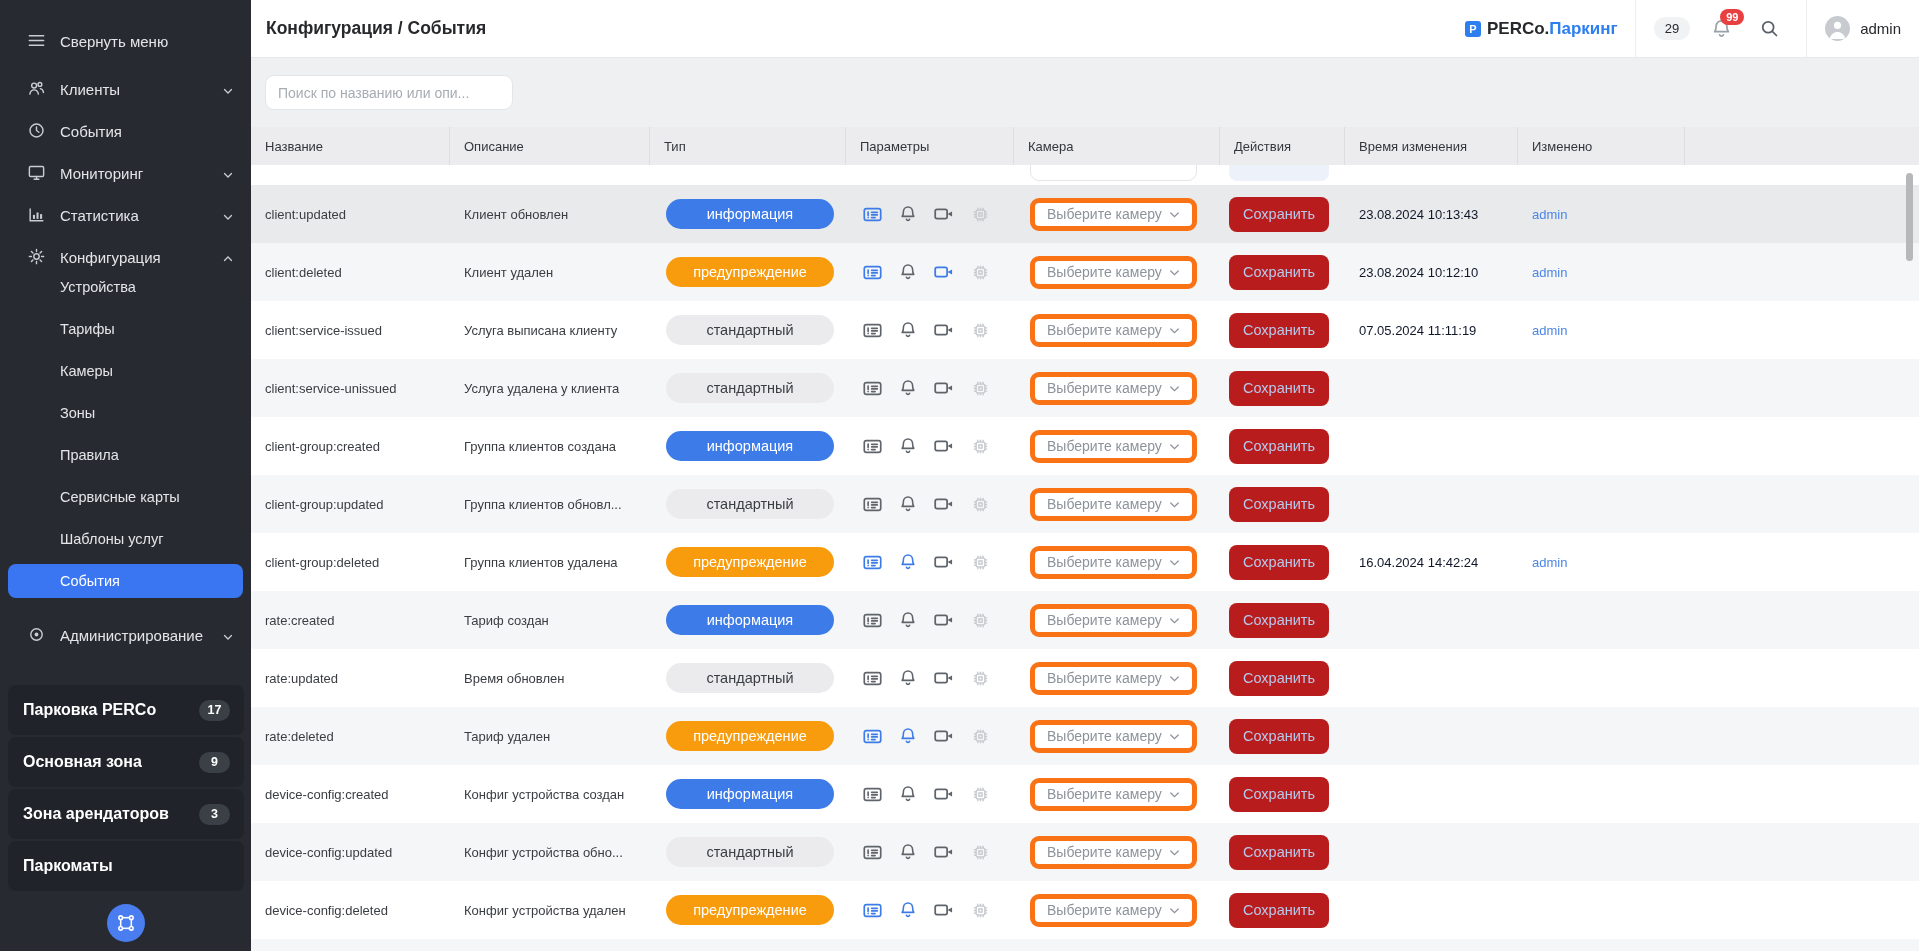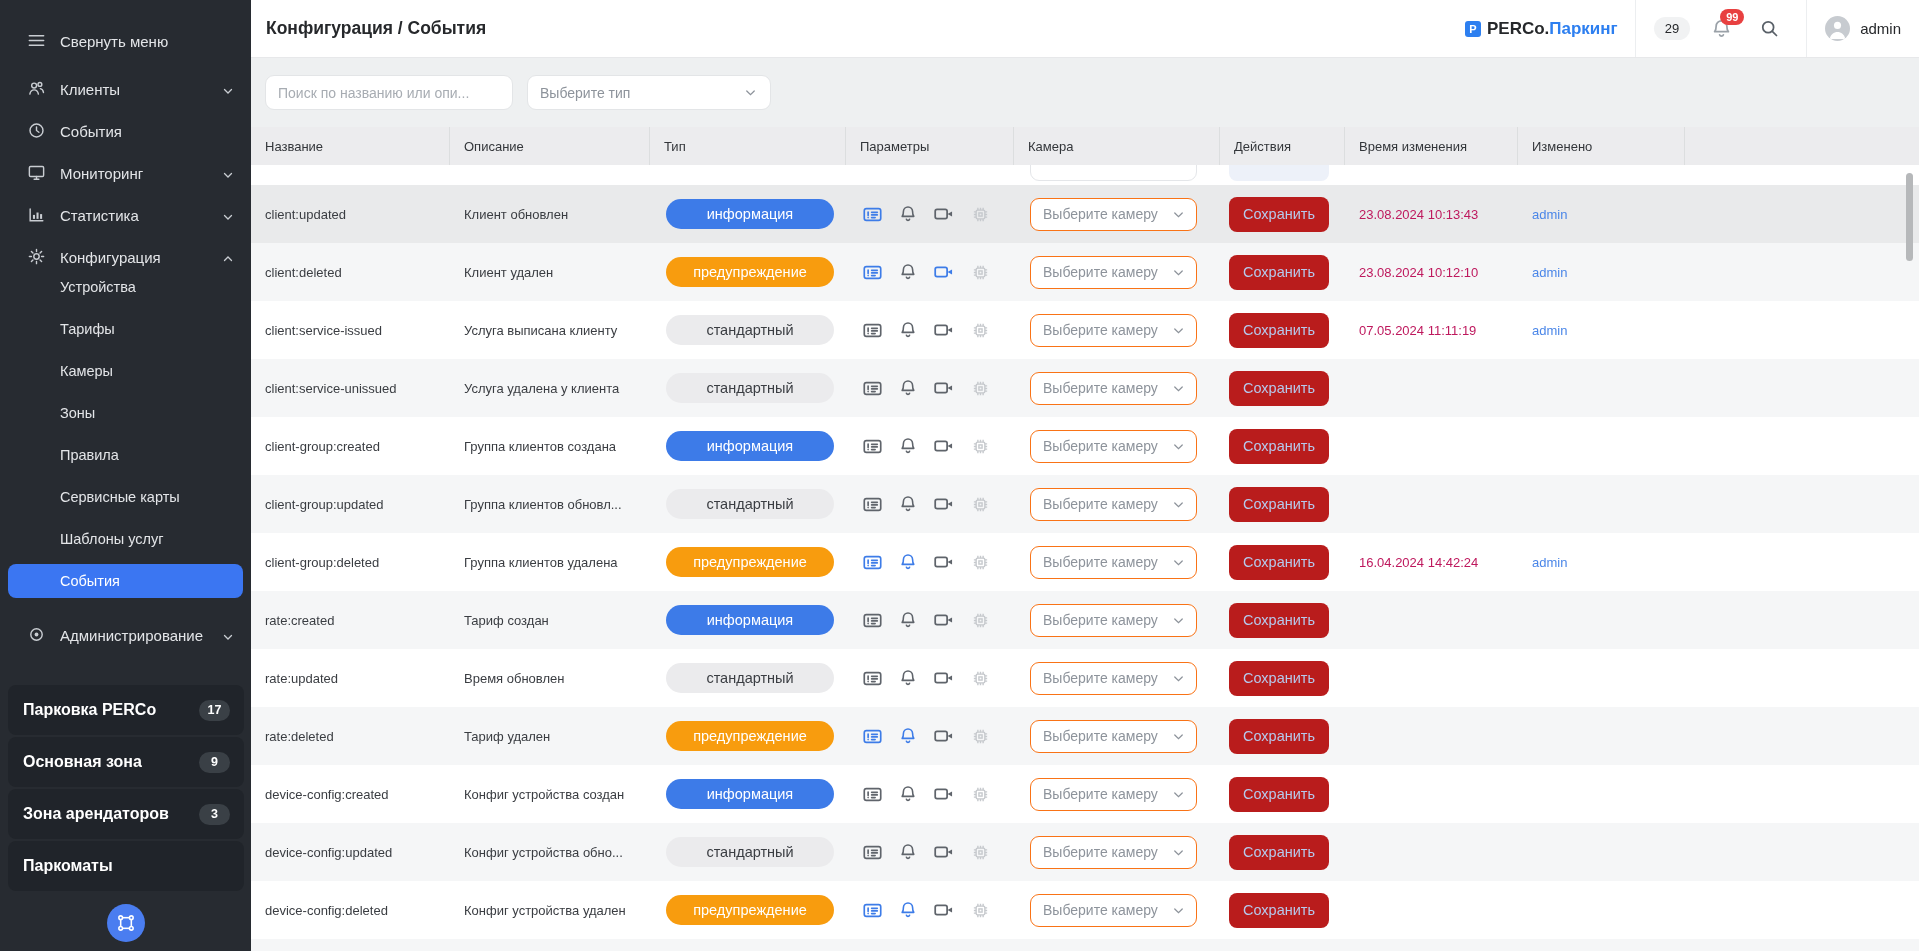--- a/index.html
+++ b/index.html
@@ -82,27 +82,27 @@
   .row.white { background:#fff; }
   .cell { padding-left:14px; }
   .badge { margin-left:16px; width:168px; height:30px; border-radius:15px; display:flex;
            align-items:center; justify-content:center; font-size:14.5px; }
   .badge.info { background:#3d7be8; color:#fff; }
   .badge.warning { background:#f89c0e; color:#fff; }
   .badge.standard { background:#ebebed; color:#3a3d42; }
   .params { display:flex; align-items:center; gap:15px; padding-left:16px; }
   .params span { display:flex; cursor:pointer; }
   .camera-dd { margin-left:16px; width:167px; height:33px; background:#fff;
-               border:1px solid #f97316; border-radius:9px; display:flex; align-items:center;
+               border:5px solid #f97316; border-radius:9px; display:flex; align-items:center;
                padding:0 10px 0 12px; color:#8d939b; font-size:14px; cursor:pointer; }
   .camera-dd .chev { margin-left:auto; display:flex; color:#8d939b; }
   .save-btn { margin-left:9px; width:100px; height:35px; background:#b91c1c; border:none;
               border-radius:8px; color:#b6c9ec; font-size:14.5px;
               font-family:"Liberation Sans",sans-serif; cursor:pointer; }
-  .time-cell { font-size:13px; color:#be185d; }
+  .time-cell { font-size:13px; color:#0f172a; }
   .user-link { color:#4a86e8; cursor:pointer; }
   .bottom-strip { height:12px; background:#f5f6f7; }
   .scroll-thumb { position:absolute; left:1906px; top:173px; width:7px; height:88px;
                   background:#b6b8ba; border-radius:4px; z-index:9; }
 </style>
 </head>
 <body>
 
 <aside class="sidebar">
   <div class="side-item collapse-item">
@@ -291,28 +291,20 @@
             <circle cx="12" cy="9" r="3.4" fill="#fff"></circle>
             <path d="M4.5 22c1-4.4 4-6.6 7.5-6.6s6.5 2.2 7.5 6.6z" fill="#fff"></path>
           </svg>
       </div>
       <span class="user-name">admin</span>
     </div>
   </header>
 
   <div class="filters">
     <input class="search-input" type="text" placeholder="Поиск по названию или опи..." style="">
-    <div class="type-select">
-      <span>Выберите тип</span>
-      <span class="chev">
-        <svg width="15" height="15" viewBox="0 0 24 24" fill="none" stroke="currentColor" stroke-width="2" stroke-linecap="round">
-            <path d="M6 9.5l6 6 6-6"></path>
-          </svg>
-      </span>
-    </div>
   </div>
 
   <div class="table">
     <div class="thead grid-cols">
       <div class="th">Название</div>
       <div class="th">Описание</div>
       <div class="th">Тип</div>
       <div class="th">Параметры</div>
       <div class="th">Камера</div>
       <div class="th">Действия</div>

